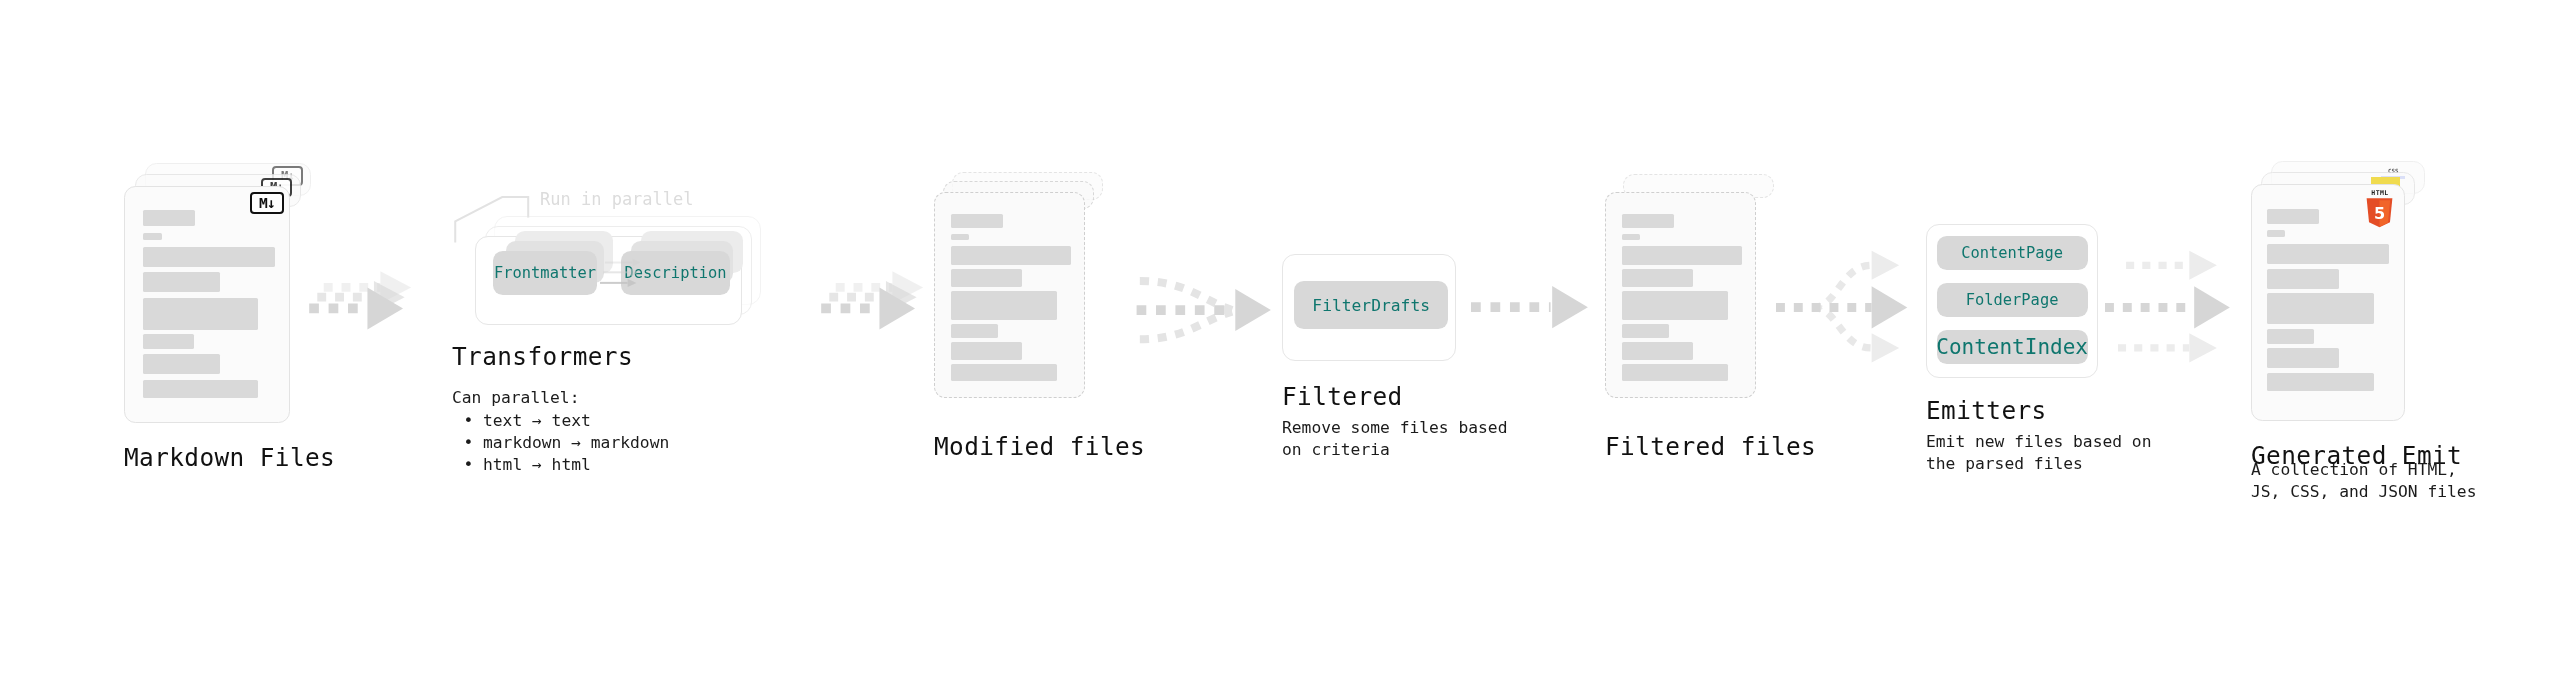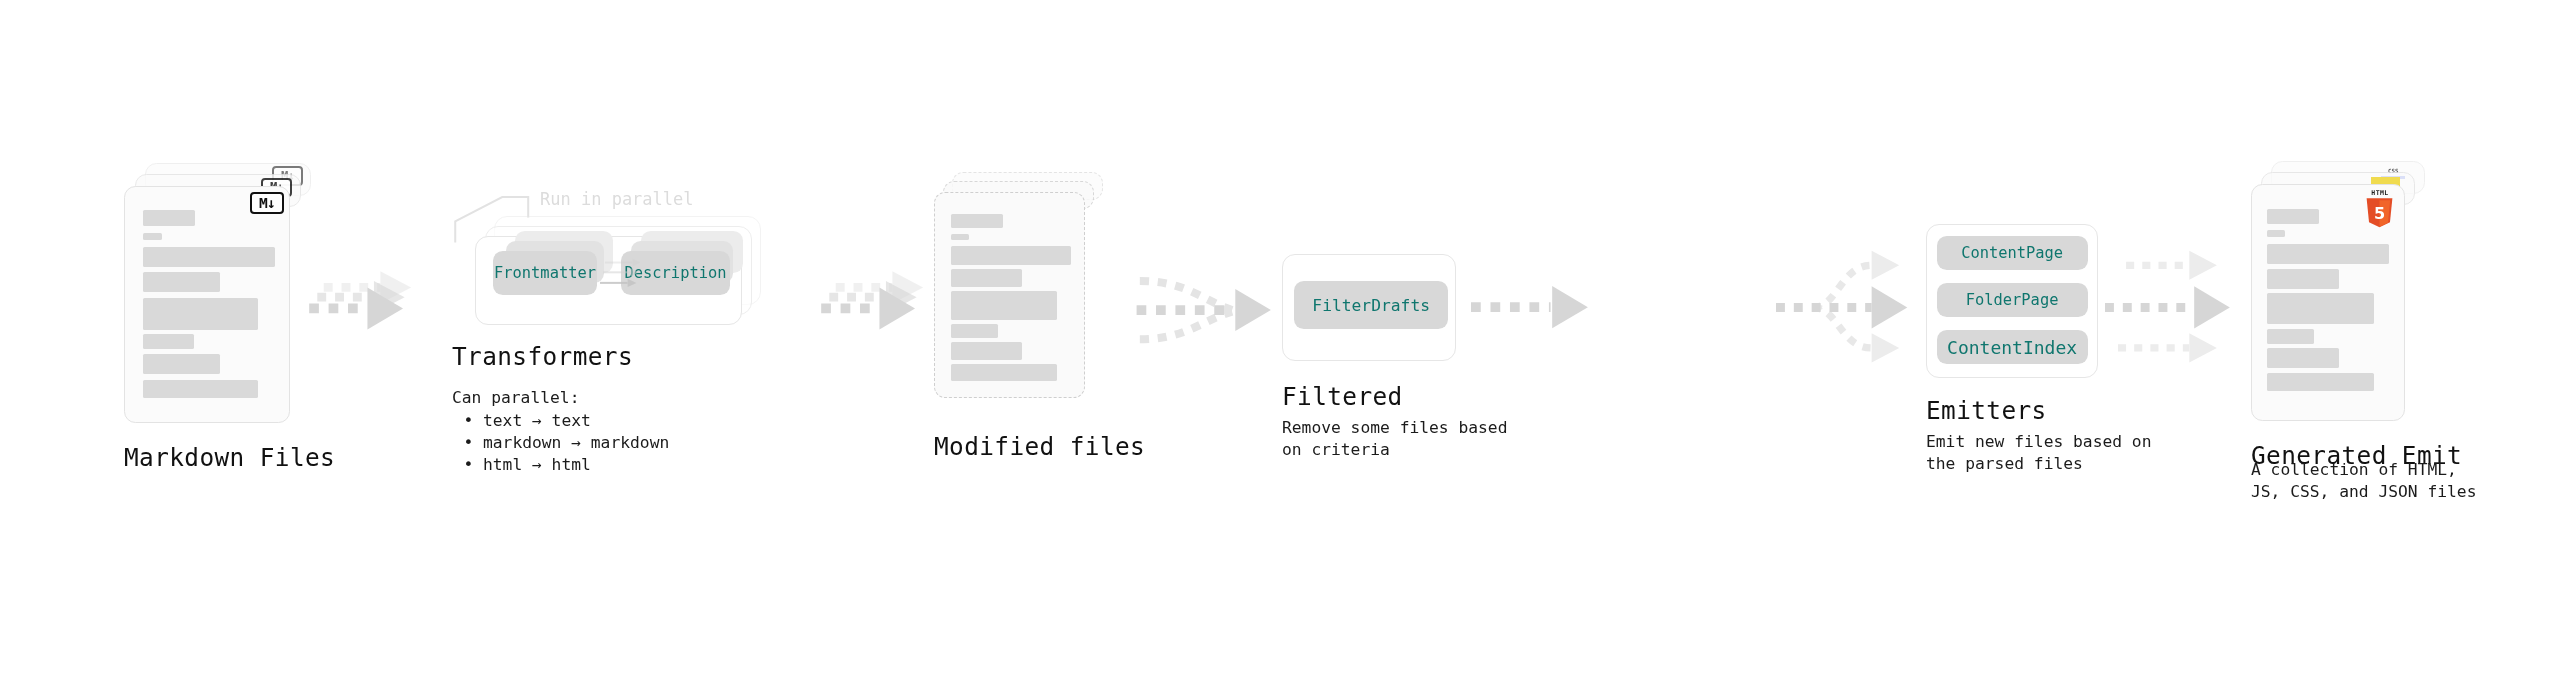--- a/index.html
+++ b/index.html
@@ -232,35 +232,51 @@
     <div class="title" style="left:0px; top:128px;">Filtered</div>
     <div class="sub" style="left:0px; top:163px;">Remove some files based
 on criteria</div>
   </div>
 
   <svg style="left:1471px; top:286px; width:138px; height:57px;" viewBox="0 0 170 70" width="138" height="57">
     <line x1="0" y1="26" x2="98" y2="26" stroke="#d6d6d6" stroke-width="12" stroke-dasharray="12 12"></line>
     <polygon points="100,0 144,26 100,52" fill="#d6d6d6"></polygon>
   </svg>
 
+  <div class="stage" style="left:1605px; top:172px;">
+    <div class="stack" style="width:171px;height:244px;">
+      <div class="card dashed c3" style="left:18px; top:1.6px; width:151px; height:24.4px;"></div>
+      <div class="card dashed c1" style="left:0px; top:20.3px; width:151px; height:206px;">
+        <div class="skel" style="left:16.3px; top:21px; width:52px; height:14px;"></div>
+        <div class="skel" style="left:16.3px; top:41px; width:18px; height:5.7px;"></div>
+        <div class="skel" style="left:16.3px; top:53px; width:120px; height:18.7px;"></div>
+        <div class="skel" style="left:16.3px; top:76px; width:71px; height:18px;"></div>
+        <div class="skel" style="left:16.3px; top:98px; width:106px; height:29px;"></div>
+        <div class="skel" style="left:16.3px; top:131px; width:47px; height:14px;"></div>
+        <div class="skel" style="left:16.3px; top:149px; width:71px; height:18px;"></div>
+        <div class="skel" style="left:16.3px; top:171px; width:106px; height:16.3px;"></div>
+      </div>
+    </div>
+    <div class="title" style="left:0px; top:260px;">Filtered files</div>
+  </div>
 
   <svg style="left:1776px; top:244px; width:154px; height:122px;" viewBox="0 0 190 150" width="154" height="122">
     <path d="M 46 78 C 76 78, 80 26, 118 26" fill="none" stroke="#e8e8e8" stroke-width="9" stroke-dasharray="10 10"></path>
     <path d="M 46 78 C 76 78, 80 128, 118 128" fill="none" stroke="#e8e8e8" stroke-width="9" stroke-dasharray="10 10"></path>
     <line x1="0" y1="78" x2="118" y2="78" stroke="#d6d6d6" stroke-width="11" stroke-dasharray="11 11"></line>
     <polygon points="118,8 152,26 118,44" fill="#ececec"></polygon>
     <polygon points="118,52 162,78 118,104" fill="#d6d6d6"></polygon>
     <polygon points="118,110 152,128 118,146" fill="#ececec"></polygon>
   </svg>
 
   <div class="stage" style="left:1926px; top:224px;">
     <div class="gbox g1" style="left:0px; top:0px; width:172px; height:154px;"></div>
     <div class="pill" style="left:10.6px; top:12.2px; width:151px; height:34px; font-size:15.4px;">ContentPage</div>
     <div class="pill" style="left:10.6px; top:59px; width:151px; height:34px; font-size:15.4px;">FolderPage</div>
-    <div class="pill" style="left:10.6px; top:106px; width:151px; height:34px; font-size:18px;">ContentIndex</div>
+    <div class="pill" style="left:10.6px; top:106px; width:151px; height:34px; font-size:21px;">ContentIndex</div>
 
     <div class="title" style="left:0px; top:172px;">Emitters</div>
     <div class="sub" style="left:0px; top:207px;">Emit new files based on
 the parsed files</div>
   </div>
 
   <svg style="left:2105px; top:244px; width:154px; height:122px;" viewBox="0 0 190 150" width="154" height="122">
     <line x1="26" y1="26" x2="104" y2="26" stroke="#ececec" stroke-width="9" stroke-dasharray="10 10"></line>
     <polygon points="104,8 138,26 104,44" fill="#ececec"></polygon>
     <line x1="0" y1="78" x2="110" y2="78" stroke="#d6d6d6" stroke-width="11" stroke-dasharray="11 11"></line>

